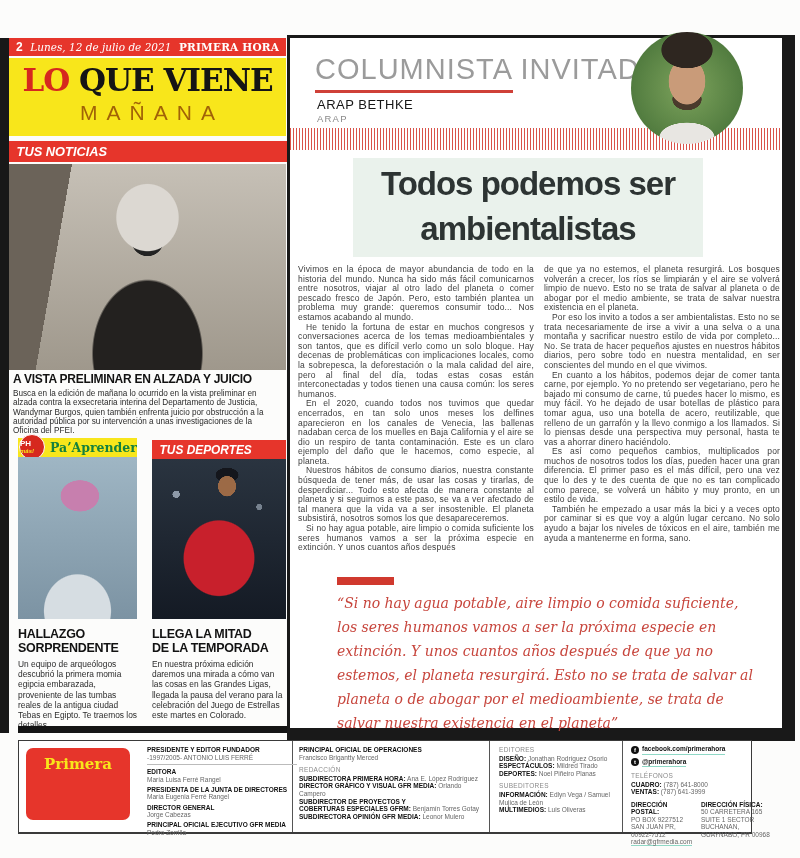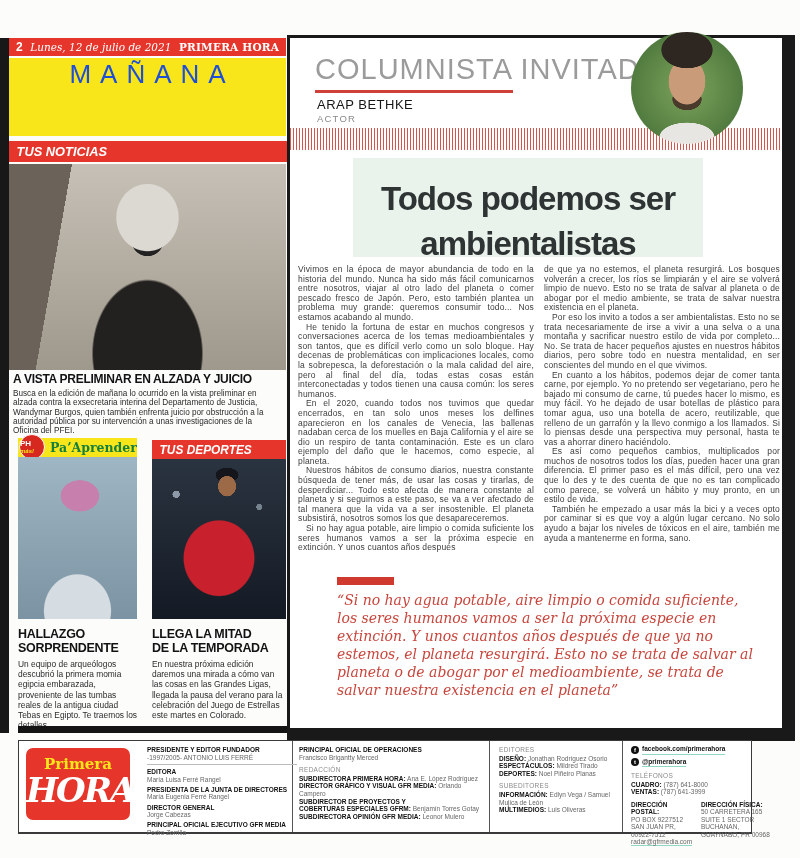--- a/index.html
+++ b/index.html
@@ -11,21 +11,21 @@
   
   .left-strip{left:0;top:38px;width:9px;height:695px;background:#181818;}
   .datebar{left:9px;top:38px;width:277px;height:18px;background:#e6352b;color:#fff;
     display:flex;align-items:center;padding:0 7px;box-sizing:border-box;}
   .pgnum{font-weight:bold;font-size:12px;}
   .datebar .date{flex:1;text-align:center;font-family:"DejaVu Serif",serif;font-size:10.5px;font-style:italic;}
   .datebar .brand{font-family:"DejaVu Serif",serif;font-weight:bold;font-size:10.5px;letter-spacing:.2px;}
   .masthead{left:9px;top:58px;width:277px;height:78px;background:#f8e61b;text-align:center;}
   .mast1{font-family:"DejaVu Serif",serif;font-weight:bold;font-size:31px;line-height:34px;margin-top:5px;color:#151515;letter-spacing:-1px;}
   .mast1 .lo{color:#d6281e;}
-  .mast2{font-weight:200;font-size:26px;line-height:32px;letter-spacing:9px;color:#1d4ed8;text-indent:9px;}
+  .mast2{font-weight:200;font-size:21px;line-height:32px;letter-spacing:9px;color:#a16207;text-indent:9px;}
   .redbar{background:#e6352b;color:#fff;}
   .secbar{left:9px;top:141px;width:310px;height:21px;}
   .secbar-label,.teaser-label{font-style:italic;font-weight:bold;font-size:13.5px;line-height:21px;padding-left:8px;display:inline-block;transform:scaleX(.95);transform-origin:left;}
   
   .photo{background-repeat:no-repeat;}
   .news-photo{left:9px;top:164px;width:277px;height:206px;
     background:
       radial-gradient(52px 56px at 50% 26%, #dcd8d2 59%, rgba(0,0,0,0) 61%),
       radial-gradient(28px 30px at 50% 36%, #222 59%, rgba(0,0,0,0) 61%),
       radial-gradient(90px 120px at 50% 92%, #23211f 60%, rgba(0,0,0,0) 62%),
@@ -71,29 +71,29 @@
   .stripes{left:0;top:90px;width:492px;height:22px;
     background:repeating-linear-gradient(90deg,#d9534a 0 1.3px,#ffffff 1.3px 3px);}
   .portrait{left:341px;top:-6px;width:112px;height:112px;border-radius:50%;
     background:
       radial-gradient(42px 30px at 50% 16%, #2e2620 60%, rgba(0,0,0,0) 62%),
       radial-gradient(30px 38px at 50% 44%, #c99b79 60%, rgba(0,0,0,0) 62%),
       radial-gradient(24px 18px at 50% 60%, #4a3a2c 60%, rgba(0,0,0,0) 62%),
       radial-gradient(45px 24px at 50% 94%, #e8e6e2 60%, rgba(0,0,0,0) 62%),
       radial-gradient(#7da35c, #3f6b33);}
   .title-box{left:63px;top:120px;width:350px;height:99px;background:#eaf2ec;text-align:center;}
-  .title-box .t{font-size:33px;line-height:45px;font-weight:bold;color:#2d3433;letter-spacing:-1px;padding-top:18px;}
+  .title-box .t{font-size:33px;line-height:45px;font-weight:bold;color:#2d3433;letter-spacing:-1px;padding-top:3px;}
   .artcol{font-size:8.5px;line-height:9.6px;text-align:justify;color:#3d3d3d;letter-spacing:.15px;}
   .artcol p{margin:0;}
   .artcol p.ind{text-indent:8px;}
   .col-a{left:8px;top:227px;width:236px;}
   .col-b{left:254px;top:227px;width:236px;}
   .quote-bar{left:47px;top:539px;width:57px;height:8px;background:#d0392e;}
   .pullquote{left:47px;top:553px;width:420px;font-family:"DejaVu Serif",serif;font-style:italic;
-    font-size:14px;line-height:18px;color:#c7453c;}
+    font-size:14px;line-height:24px;color:#c7453c;}
   
   .footer{left:18px;top:740px;width:734px;height:94px;background:#fff;box-sizing:border-box;
     border:1px solid #3a3a3a;border-bottom-width:2px;font-size:6.5px;}
   .flogo{left:7px;top:7px;width:104px;height:72px;background:#e6352b;border-radius:7px;text-align:center;overflow:hidden;}
   .flogo .top{display:block;color:#f8e61b;font-family:"DejaVu Serif",serif;font-weight:bold;font-size:15px;line-height:17px;margin-top:8px;}
   .flogo .main{display:block;color:#fff;font-family:"DejaVu Serif",serif;font-weight:bold;font-style:italic;font-size:34px;line-height:34px;letter-spacing:-2px;}
   .fcol{line-height:7.6px;}
   .fc1{left:128px;top:5px;width:150px;}
   .fc2{left:280px;top:5px;width:182px;}
   .fc3{left:480px;top:5px;width:118px;}
@@ -120,20 +120,21 @@
 
   <div class="abs left-strip"></div>
 
   <div class="abs datebar">
     <span class="pgnum">2</span>
     <span class="date">Lunes, 12 de julio de 2021</span>
     <span class="brand">PRIMERA HORA</span>
   </div>
 
   <div class="abs masthead">
+    <div class="mast1"><span class="lo">LO</span><span> QUE VIENE</span></div>
     <div class="mast2">MAÑANA</div>
   </div>
 
   <div class="abs redbar secbar">
     <span class="secbar-label">TUS NOTICIAS</span>
   </div>
   <div class="abs photo news-photo"></div>
   <div class="abs headline hl-1">A VISTA PRELIMINAR EN ALZADA Y JUICIO</div>
   <div class="abs body-sm body-1">Busca en la edición de mañana lo ocurrido en la vista preliminar en alzada contra la exsecretaria interina del Departamento de Justicia, Wandymar Burgos, quien también enfrenta juicio por obstrucción a la autoridad pública por su intervención a unas investigaciones de la Oficina del PFEI.</div>
 
@@ -160,21 +161,21 @@
   </div>
   <div class="abs body-sm body-2a">Un equipo de arqueólogos descubrió la primera momia egipcia embarazada, proveniente de las tumbas reales de la antigua ciudad Tebas en Egipto. Te traemos los detalles.</div>
   <div class="abs body-sm body-2b">En nuestra próxima edición daremos una mirada a cómo van las cosas en las Grandes Ligas, llegada la pausa del verano para la celebración del Juego de Estrellas este martes en Colorado.</div>
 
   <div class="abs black-rule"></div>
 
   <div class="abs panel">
     <div class="abs kicker">COLUMNISTA INVITADO</div>
     <div class="abs kicker-underline"></div>
     <div class="abs author">ARAP BETHKE</div>
-    <div class="abs role">ACTOR</div>
+    <div class="abs role">ARAP</div>
     <div class="abs stripes"></div>
     <div class="abs portrait"></div>
 
     <div class="abs title-box">
       <div class="t">Todos podemos ser ambientalistas</div>
     </div>
 
     <div class="abs artcol col-a">
       <p>Vivimos en la época de mayor abundancia de todo en la historia del mundo. Nunca ha sido más fácil comunicarnos entre nosotros, viajar al otro lado del planeta o comer pescado fresco de Japón. Pero, esto también plantea un problema muy grande: queremos consumir todo... Nos estamos acabando al mundo.</p>
       <p class="ind">He tenido la fortuna de estar en muchos congresos y conversaciones acerca de los temas medioambientales y son tantos, que es difícil verlo como un solo bloque. Hay decenas de problemáticas con implicaciones locales, como la sobrepesca, la deforestación o la mala calidad del aire, pero al final del día, todas estas cosas están interconectadas y todos tienen una causa común: los seres humanos.</p>
@@ -190,21 +191,20 @@
       <p class="ind">También he empezado a usar más la bici y a veces opto por caminar si es que voy a algún lugar cercano. No solo ayudo a bajar los niveles de tóxicos en el aire, también me ayuda a mantenerme en forma, sano.</p>
     </div>
 
     <div class="abs quote-bar"></div>
     <div class="abs pullquote">“Si no hay agua potable, aire limpio o comida suficiente, los seres humanos vamos a ser la próxima especie en extinción. Y unos cuantos años después de que ya no estemos, el planeta resurgirá. Esto no se trata de salvar al planeta o de abogar por el medioambiente, se trata de salvar nuestra existencia en el planeta”</div>
   </div>
 
   <div class="abs footer">
     <div class="abs flogo">
       <span class="top">Primera</span>
-      <span class="main">HORA</span>
     </div>
 
     <div class="abs vd vd1"></div>
     <div class="abs vd vd2"></div>
     <div class="abs vd vd3"></div>
 
     <div class="abs fcol fc1">
       <div class="fentry">
         <div class="flabel">PRESIDENTE Y EDITOR FUNDADOR</div>
         <div class="fvalue">-1997/2005- ANTONIO LUIS FERRÉ</div>

